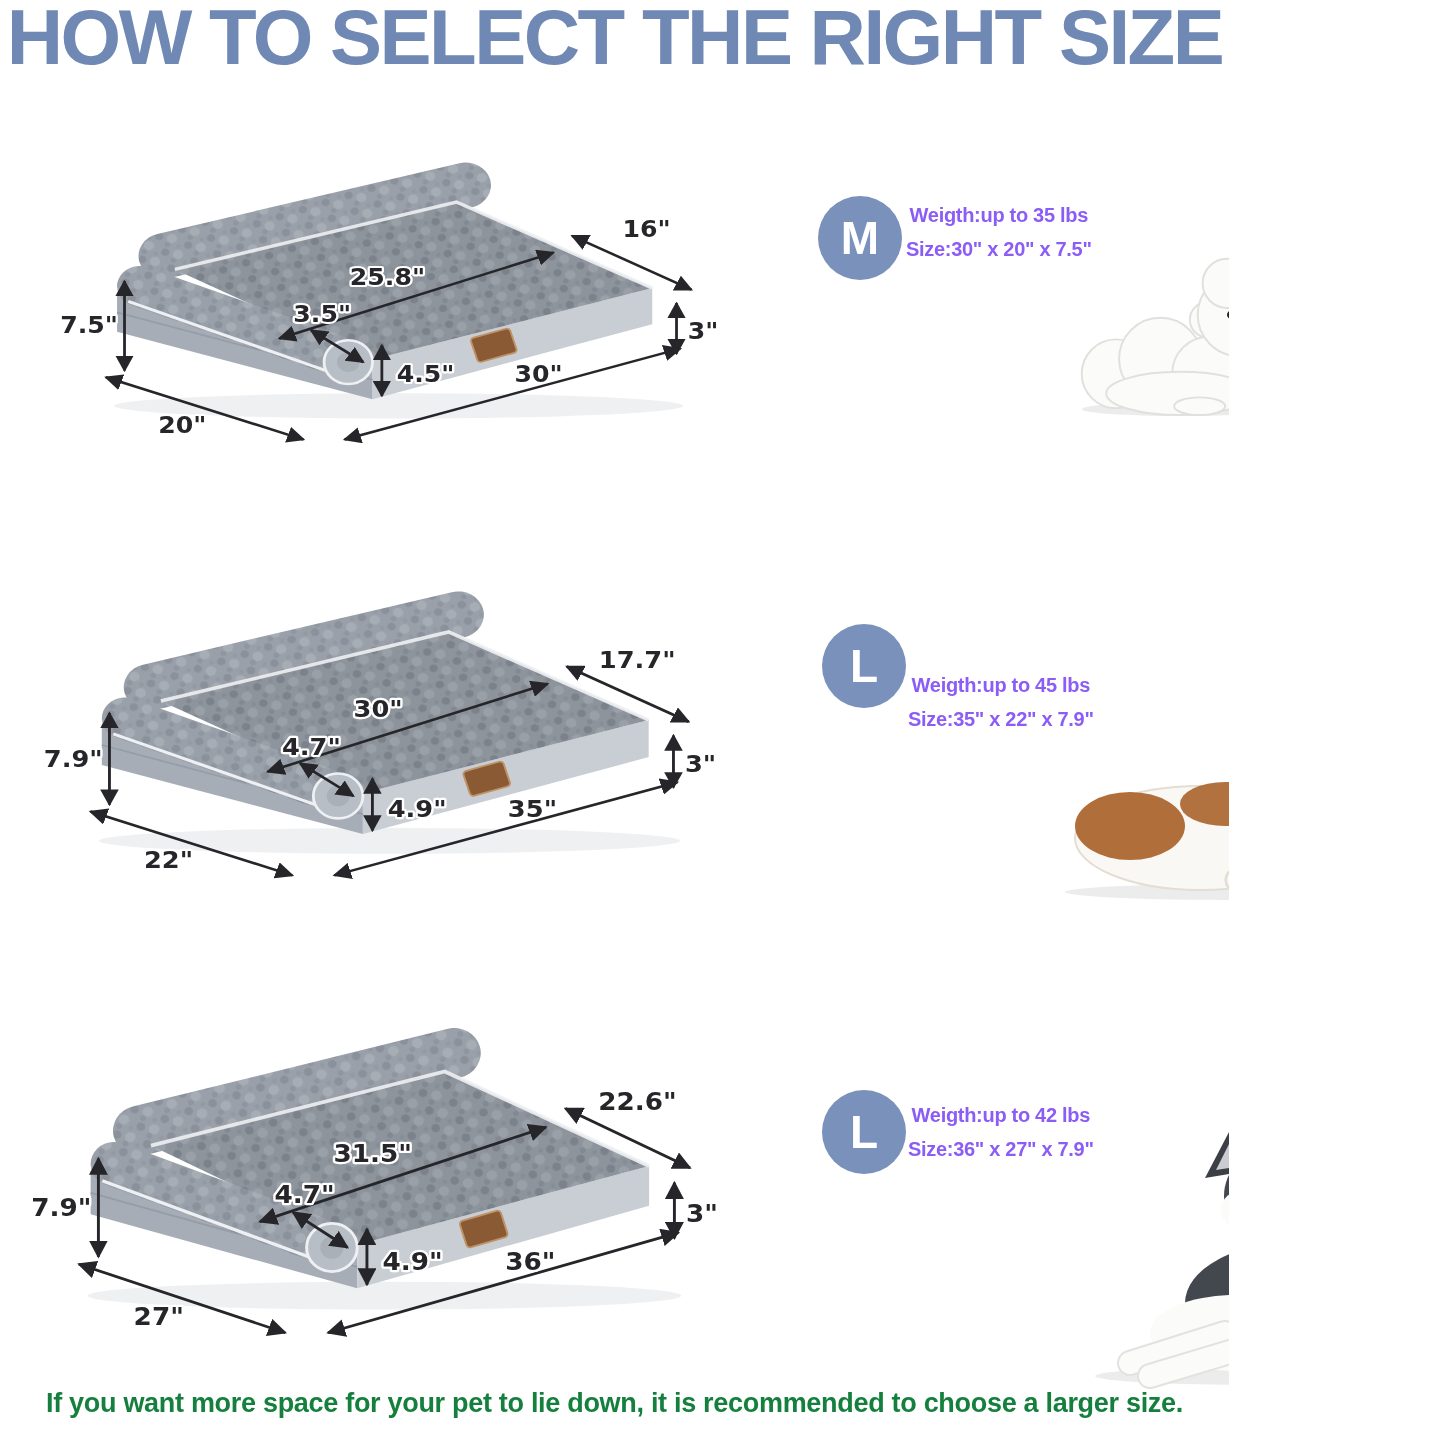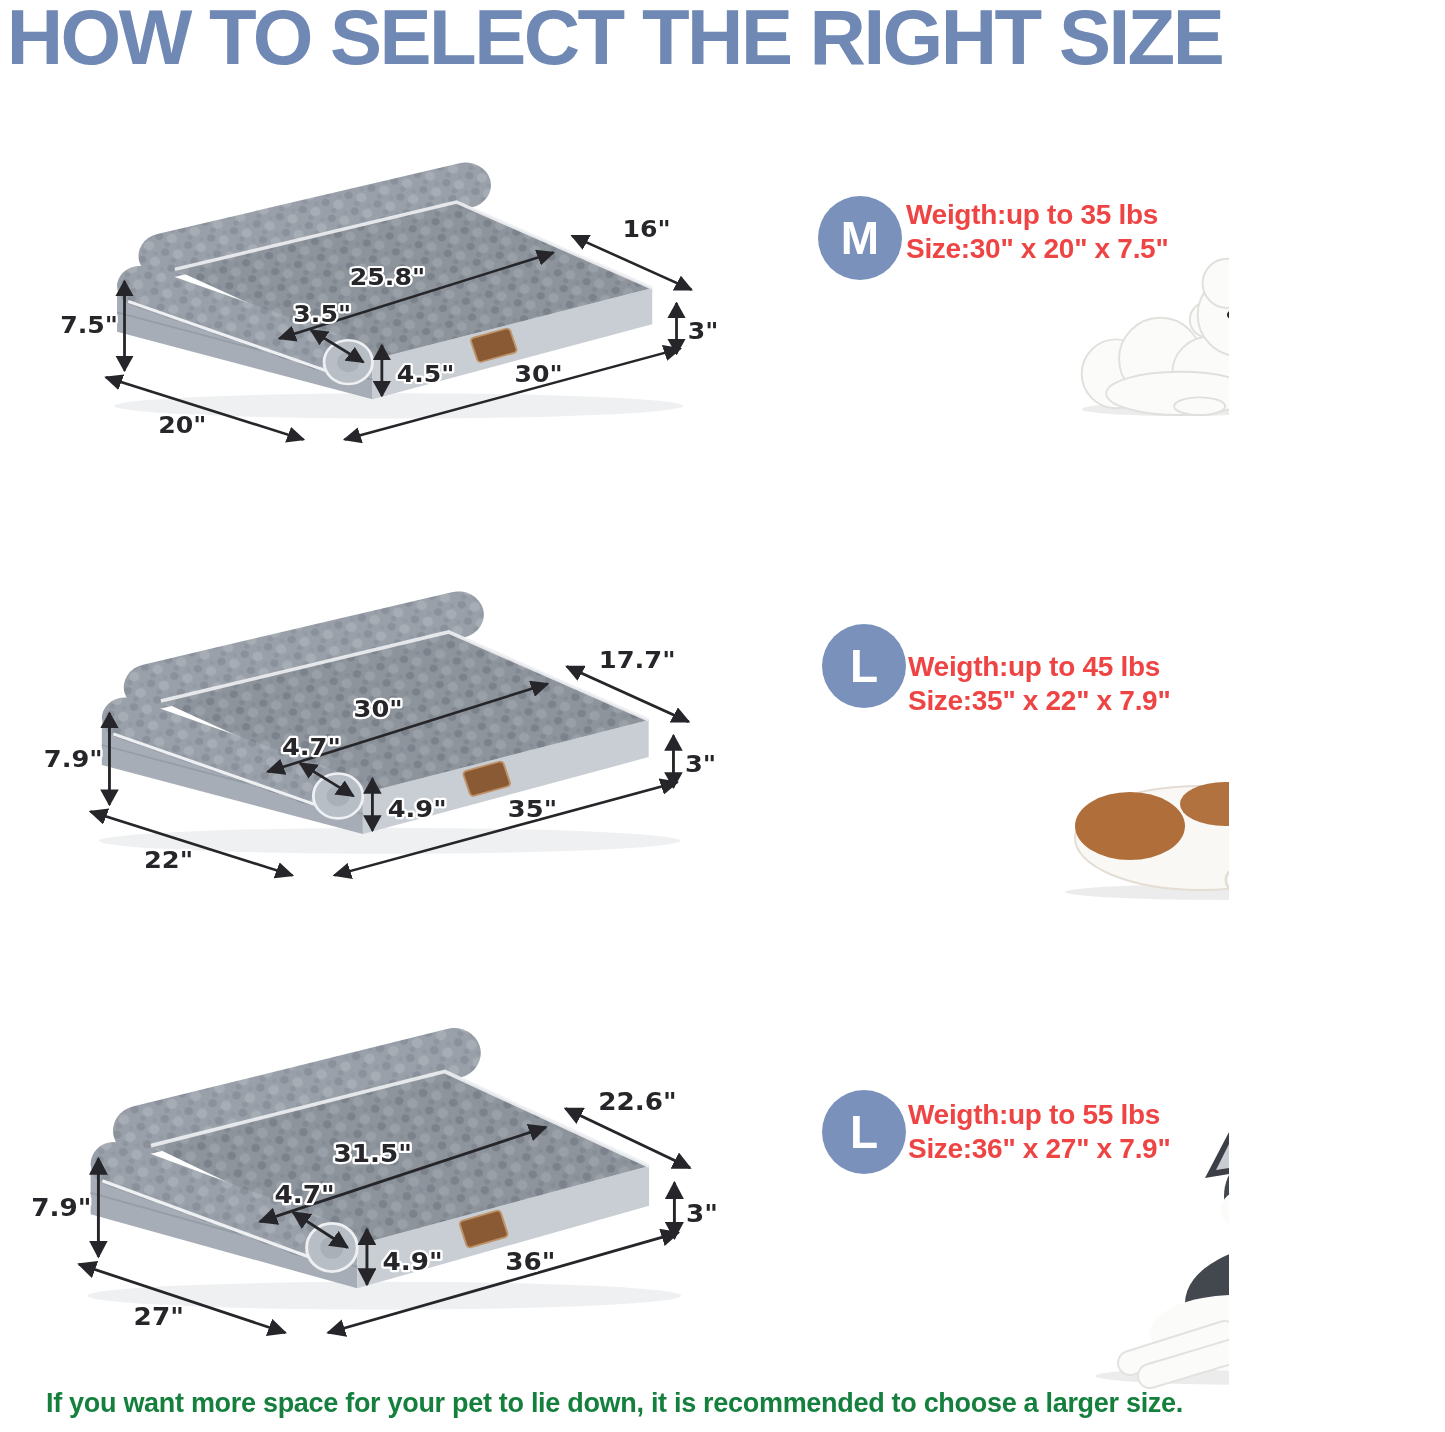--- a/index.html
+++ b/index.html
@@ -5,22 +5,22 @@
   html,body{margin:0;padding:0;background:#fff;}
   #page{position:relative;width:1229px;height:1432px;background:#fff;overflow:hidden;
         font-family:"Liberation Sans",sans-serif;}
   .abs{position:absolute;}
   .title{position:absolute;top:-4px;left:0;width:100%;text-align:center;
          font-weight:bold;font-size:78px;line-height:82px;letter-spacing:-2.5px;
          color:#6f88b4;white-space:nowrap;}
   .badge{position:absolute;width:84px;height:84px;border-radius:50%;background:#7a91bb;
          color:#ffffff;display:flex;align-items:center;justify-content:center;
          font-size:46px;font-weight:bold;}
-  .info{position:absolute;font-weight:bold;font-size:28px;line-height:34px;
-        letter-spacing:-0.3px;color:#ef4444;white-space:nowrap;}
+  .info{position:absolute;font-weight:bold;font-size:20px;line-height:34px;
+        letter-spacing:-0.3px;color:#8b5cf6;white-space:nowrap;text-align:center;}
   .footnote{position:absolute;top:1388px;left:0;width:100%;text-align:center;
             font-weight:bold;font-size:27px;letter-spacing:-0.3px;color:#15803d;}
   
   .arr{stroke:#26262a;stroke-width:3;fill:none;
        marker-start:url(#ah);marker-end:url(#ah);}
   .dim text{font-family:"DejaVu Sans",sans-serif;font-weight:bold;font-size:27px;
             fill:#26262a;text-anchor:middle;paint-order:stroke;stroke:#ffffff;
             stroke-width:5px;stroke-linejoin:round;}
   .dim text.ts{text-anchor:start;}
 </style>
@@ -146,21 +146,21 @@
       <line class="arr" x1="96" y1="182" x2="96" y2="288"></line>
       <text x="58" y="244">7.9"</text>
       <line class="arr" x1="76" y1="296" x2="288" y2="370"></line>
       <text x="158" y="362">22"</text>
       <line class="arr" x1="332" y1="370" x2="692" y2="262"></line>
       <text x="540" y="302">35"</text>
     </g>
   </svg>
 
   <div class="badge" style="left:822px;top:624px">L</div>
-  <div class="info" style="left:908px;top:650px">
+  <div class="info" style="left:908px;top:668px">
     <div>Weigth:up to 45 lbs</div>
     <div>Size:35" x 22" x 7.9"</div>
   </div>
 
   <svg class="abs" style="left:1040px;top:688px;width:400px;height:215px" viewBox="0 0 400 215">
     <ellipse cx="200" cy="204" rx="175" ry="8" fill="#ececec"></ellipse>
     <g>
       <ellipse cx="160" cy="150" rx="125" ry="52" fill="#faf8f5" stroke="#e4ddd4" stroke-width="2"></ellipse>
       <ellipse cx="90" cy="138" rx="55" ry="34" fill="#b06f3a"></ellipse>
       <ellipse cx="185" cy="116" rx="45" ry="22" fill="#ad6a35" opacity="0.95"></ellipse>
@@ -214,21 +214,21 @@
       <text x="58" y="244">7.9"</text>
       <line class="arr" x1="76" y1="296" x2="288" y2="370"></line>
       <text x="158" y="362">27"</text>
       <line class="arr" x1="332" y1="370" x2="692" y2="262"></line>
       <text x="540" y="302">36"</text>
     </g>
   </svg>
 
   <div class="badge" style="left:822px;top:1090px">L</div>
   <div class="info" style="left:908px;top:1098px">
-    <div>Weigth:up to 55 lbs</div>
+    <div>Weigth:up to 42 lbs</div>
     <div>Size:36" x 27" x 7.9"</div>
   </div>
 
   <svg class="abs" style="left:1075px;top:1118px;width:370px;height:272px" viewBox="0 0 370 272">
     <ellipse cx="185" cy="258" rx="165" ry="9" fill="#ececec"></ellipse>
     <path d="M300,205 Q355,215 352,165" stroke="#4a4e55" stroke-width="22" stroke-linecap="round" fill="none"></path>
     <g>
       <ellipse cx="225" cy="185" rx="115" ry="62" fill="#43474e"></ellipse>
       <ellipse cx="262" cy="160" rx="70" ry="35" fill="#3c4046" opacity="0.8"></ellipse>
       <ellipse cx="160" cy="215" rx="85" ry="38" fill="#fbfbfa"></ellipse>

